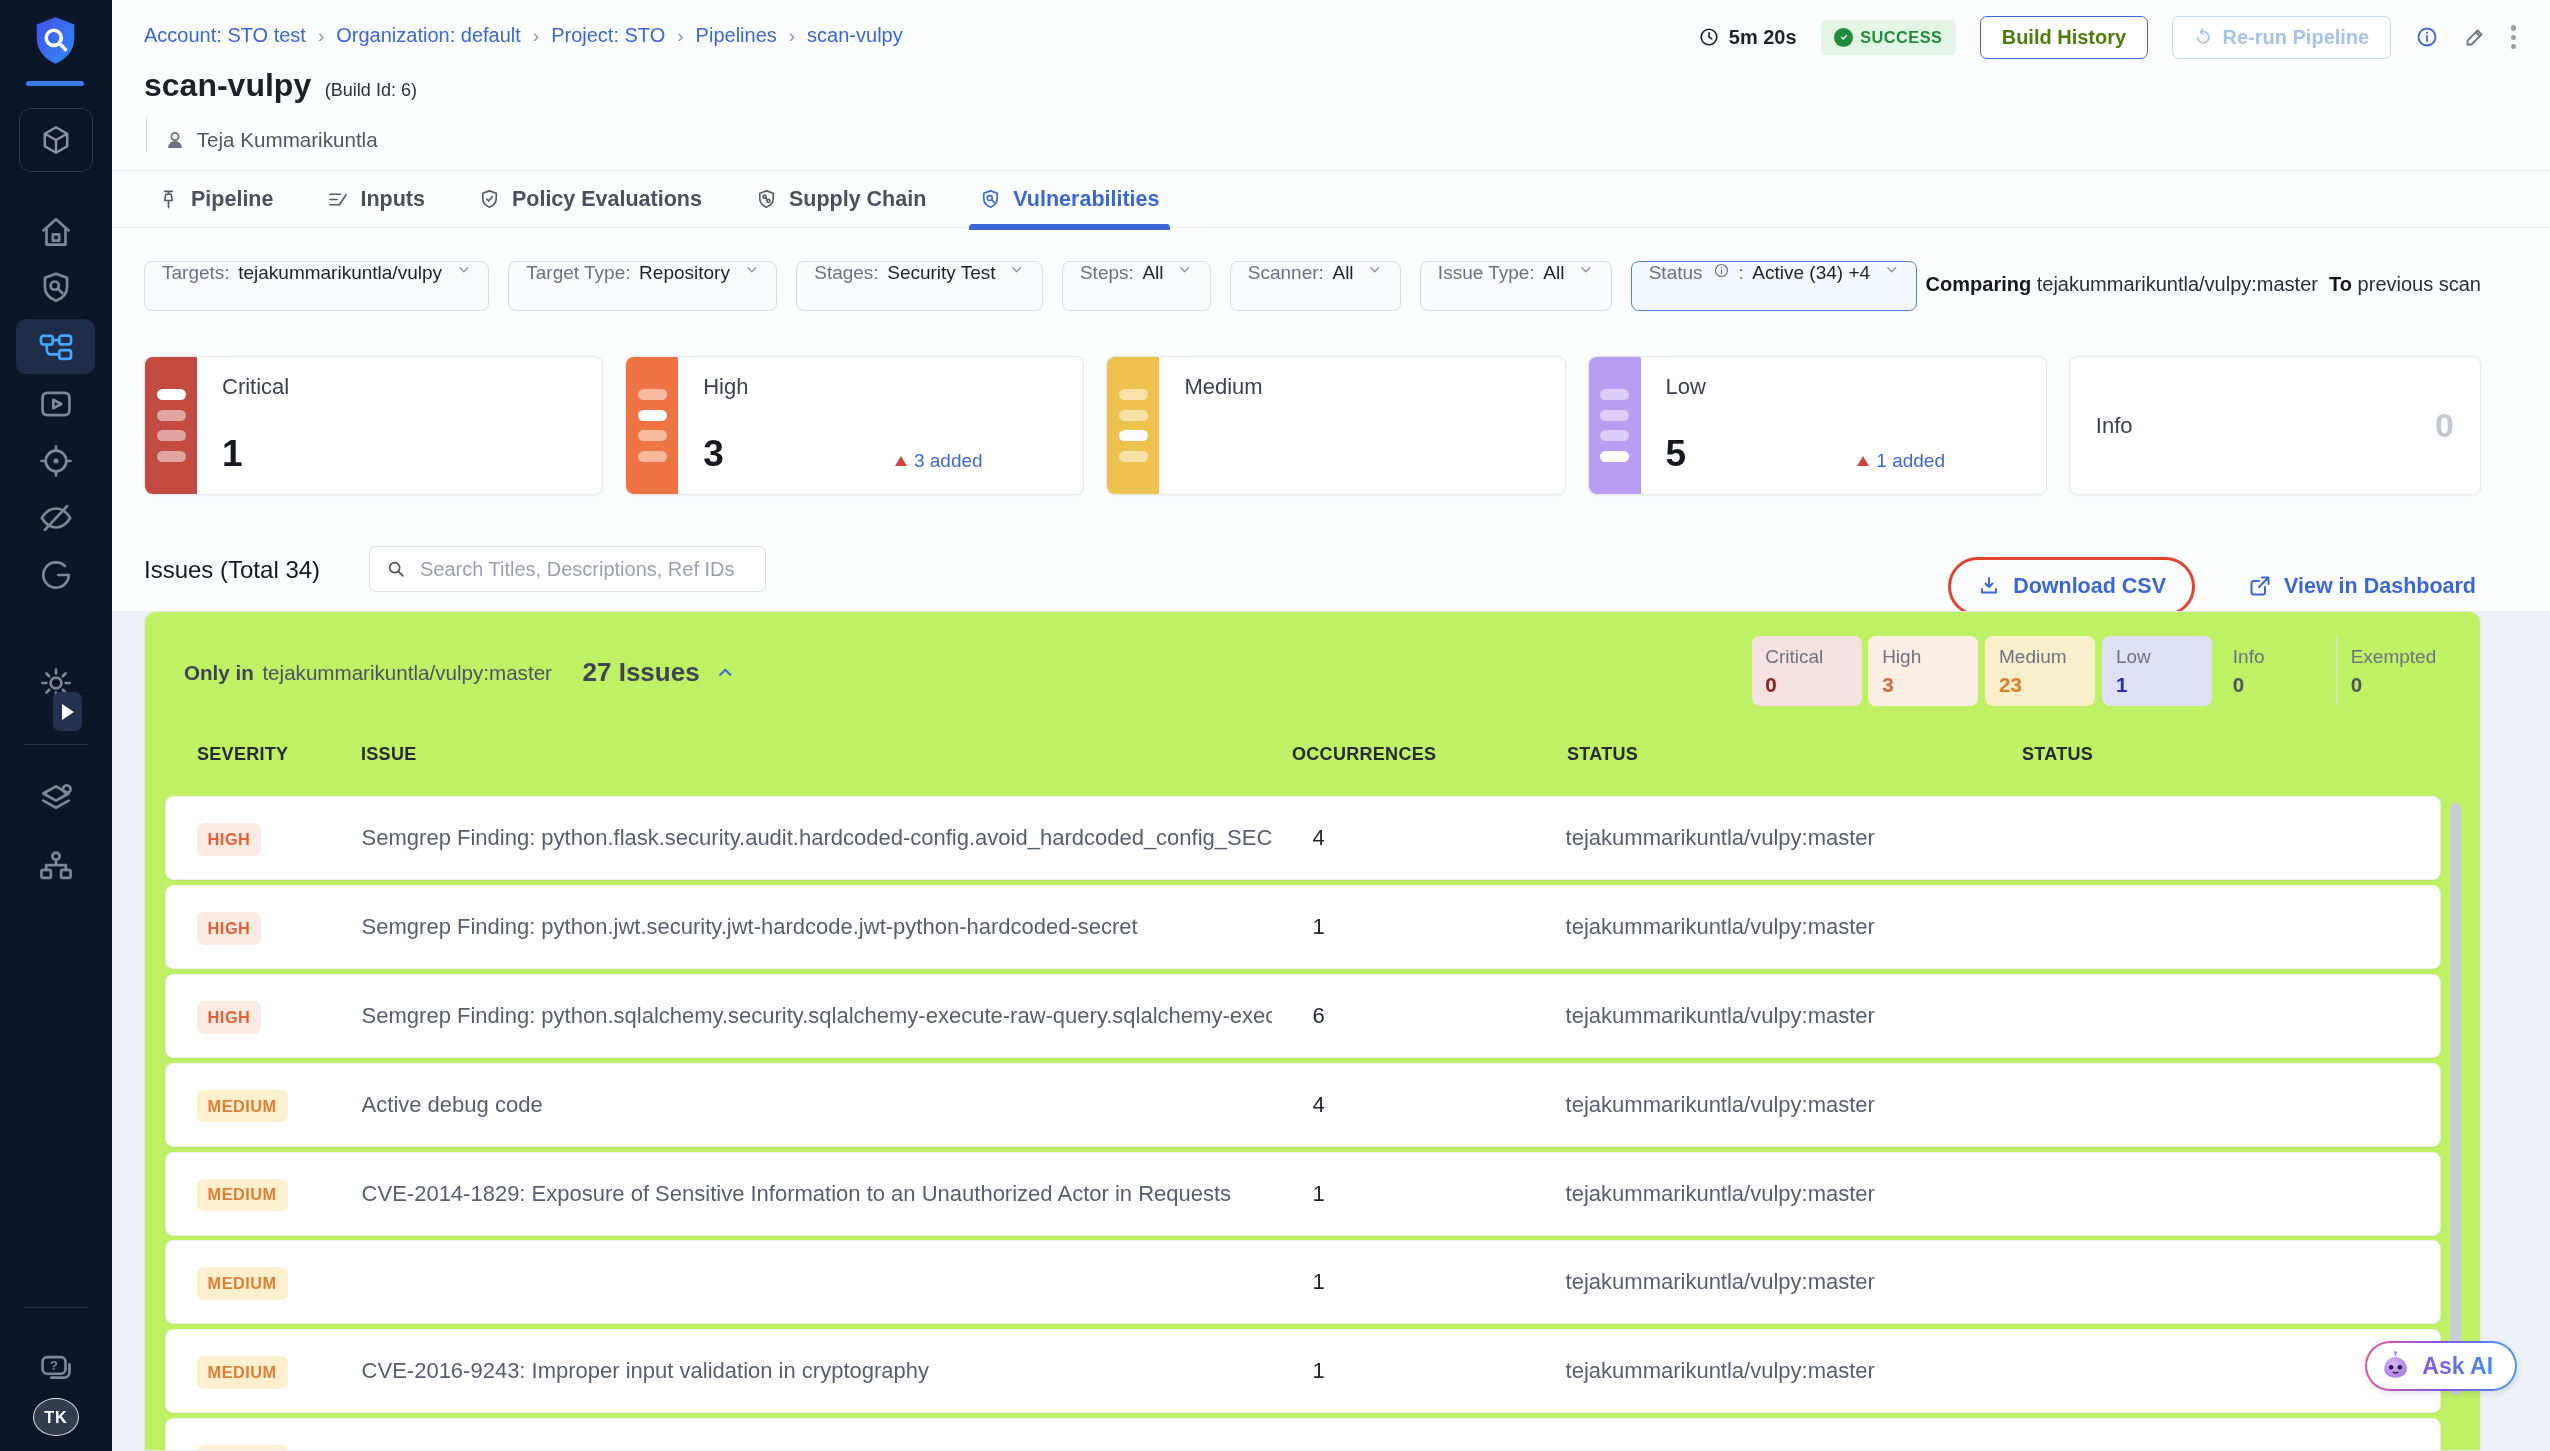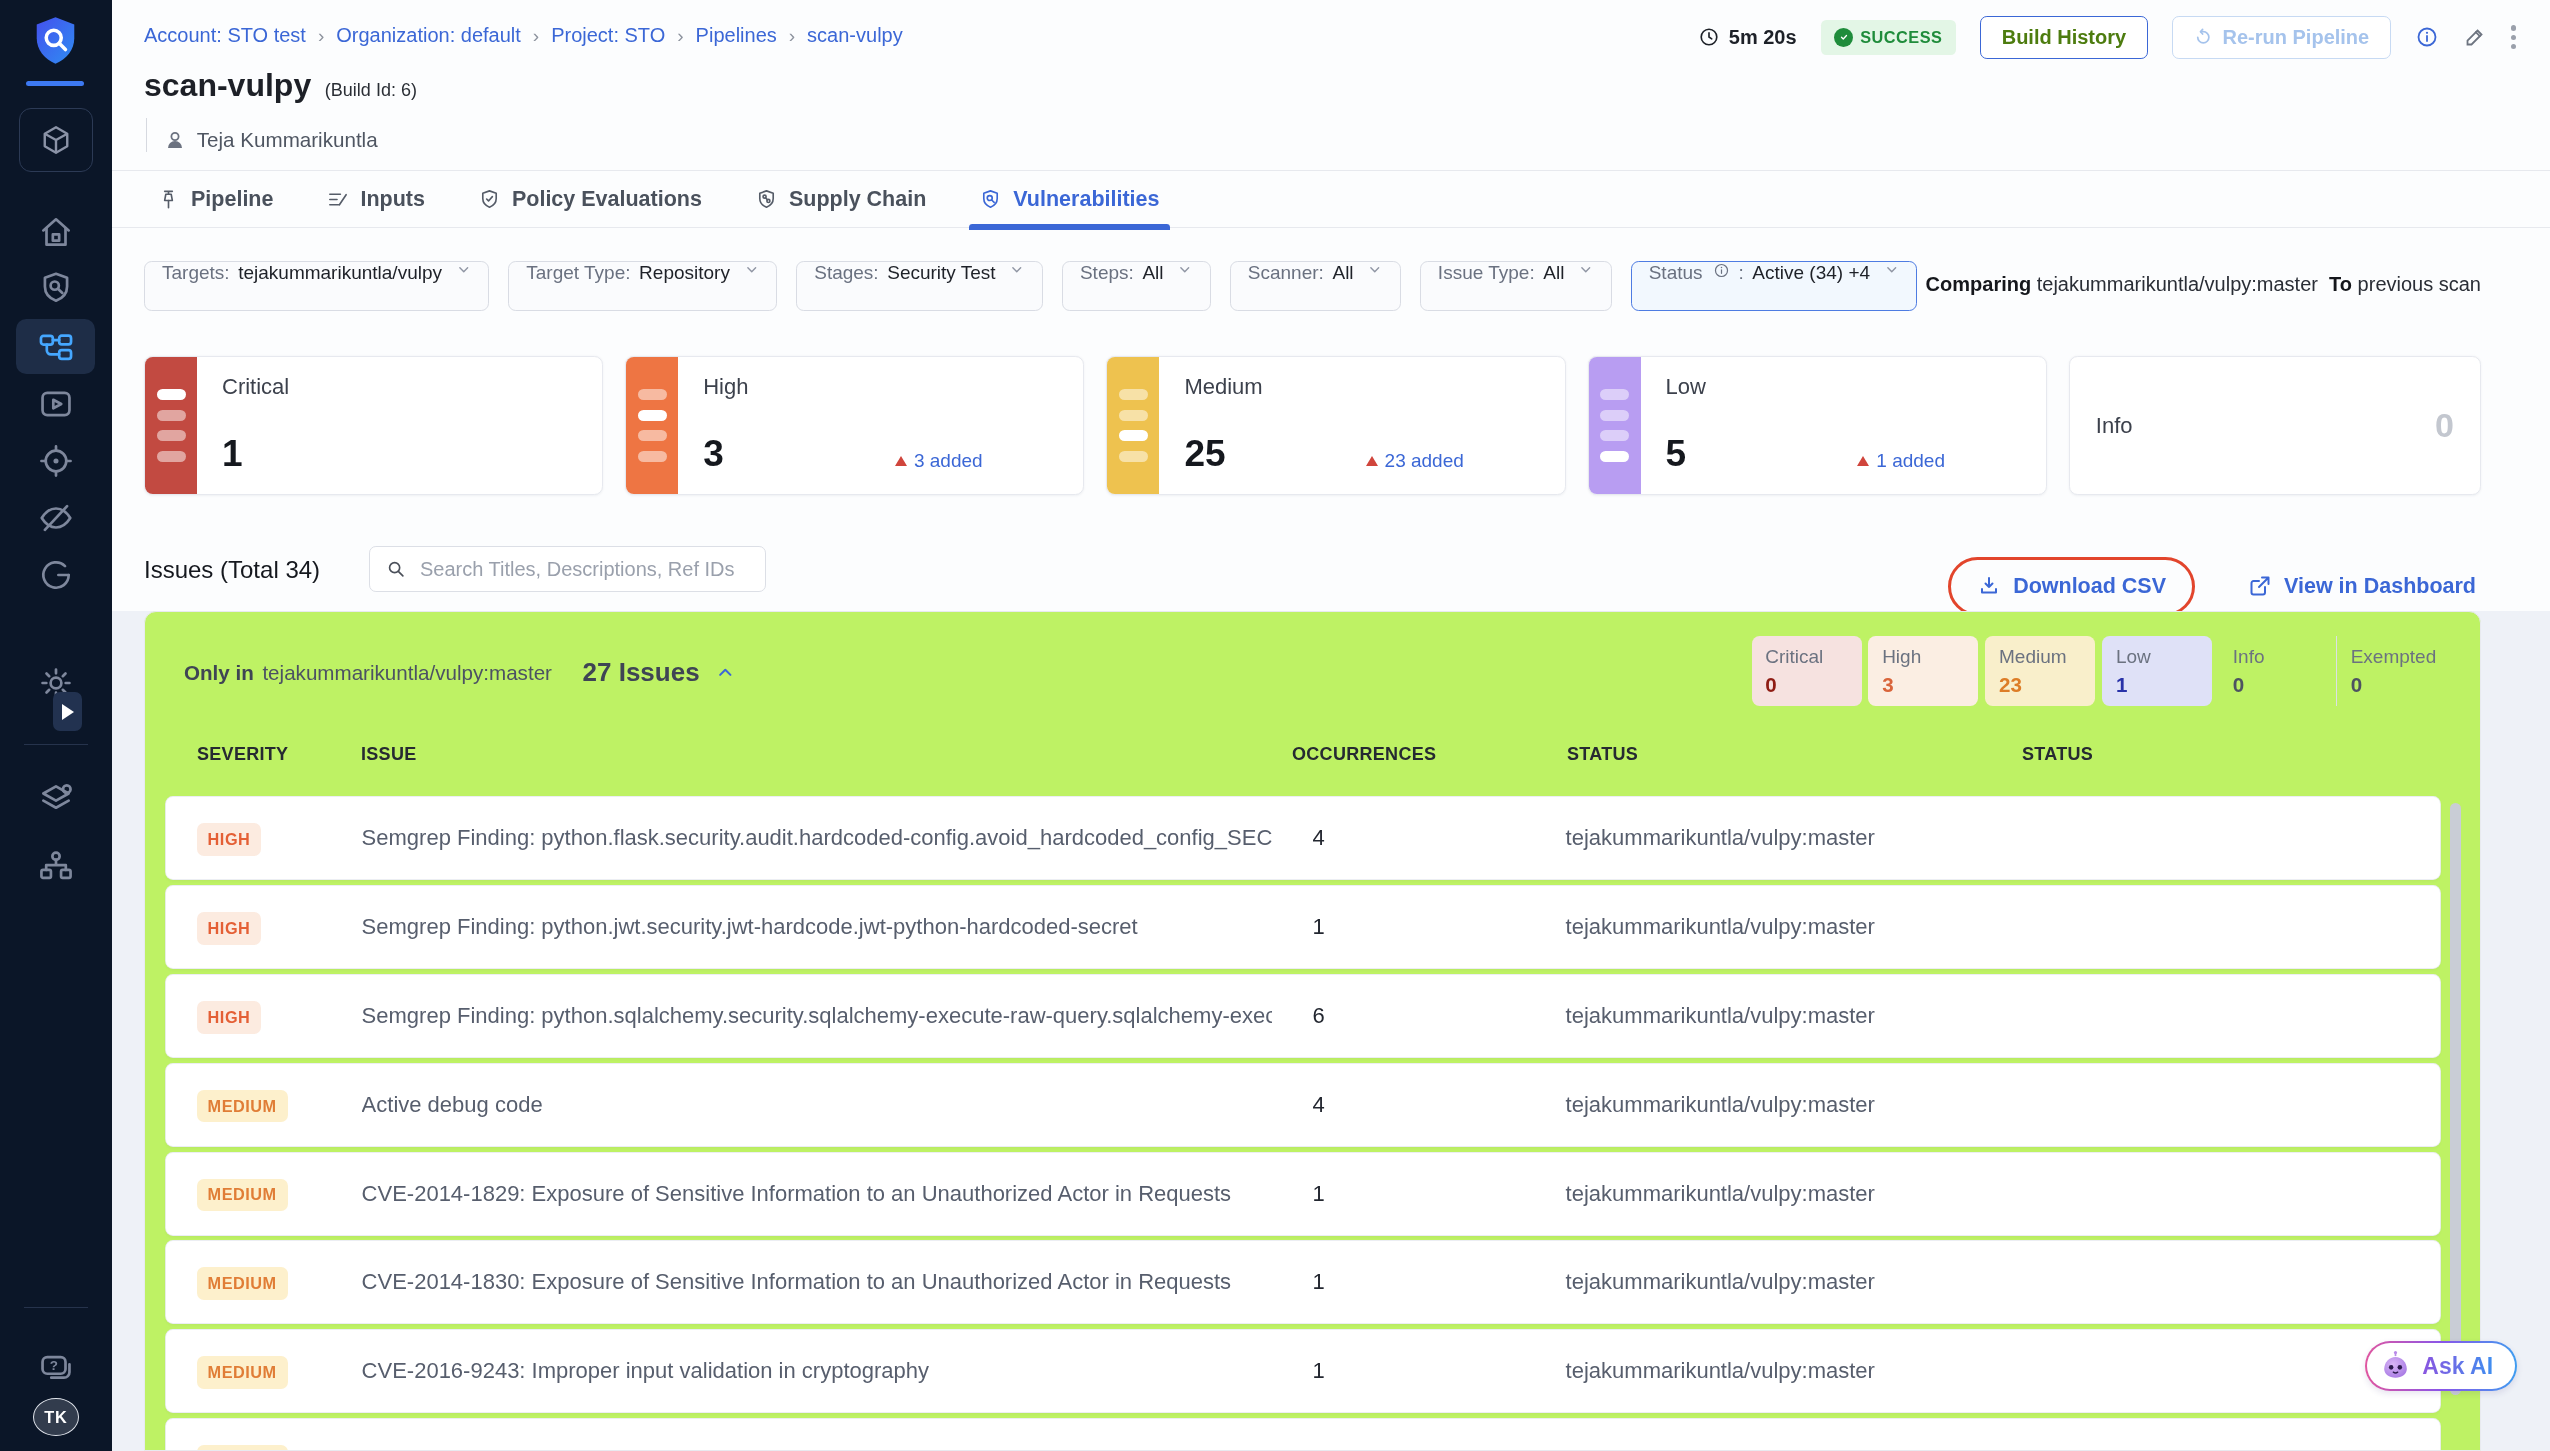--- a/index.html
+++ b/index.html
@@ -429,27 +429,20 @@
       </div>
   </div>
   <div class="card">
     <div class="strip" style="background:#eec24f">
         <i></i>
         <i></i>
         <i class="on"></i>
         <i></i>
       </div>
     <div class="lbl">Medium</div>
-    <div class="botrow">
-        <span class="num">25</span>
-      <span class="added">
-          <i></i>
-          <span>23 added</span>
-        </span>
-      </div>
   </div>
   <div class="card">
     <div class="strip" style="background:#b89df2">
         <i></i>
         <i></i>
         <i></i>
         <i class="on"></i>
       </div>
     <div class="lbl">Low</div>
     <div class="botrow">
@@ -564,21 +557,20 @@
       <span class="cell-target">tejakummarikuntla/vulpy:master</span>
     </div>
     <div class="row">
       <span class="sev med">MEDIUM</span>
       <span class="cell-issue">CVE-2014-1829: Exposure of Sensitive Information to an Unauthorized Actor in Requests</span>
       <span class="cell-occ">1</span>
       <span class="cell-target">tejakummarikuntla/vulpy:master</span>
     </div>
     <div class="row">
       <span class="sev med">MEDIUM</span>
-      <span class="cell-issue">CVE-2014-1830: Exposure of Sensitive Information to an Unauthorized Actor in Requests</span>
       <span class="cell-occ">1</span>
       <span class="cell-target">tejakummarikuntla/vulpy:master</span>
     </div>
     <div class="row">
       <span class="sev med">MEDIUM</span>
       <span class="cell-issue">CVE-2016-9243: Improper input validation in cryptography</span>
       <span class="cell-occ">1</span>
       <span class="cell-target">tejakummarikuntla/vulpy:master</span>
     </div>
     <div class="row">

